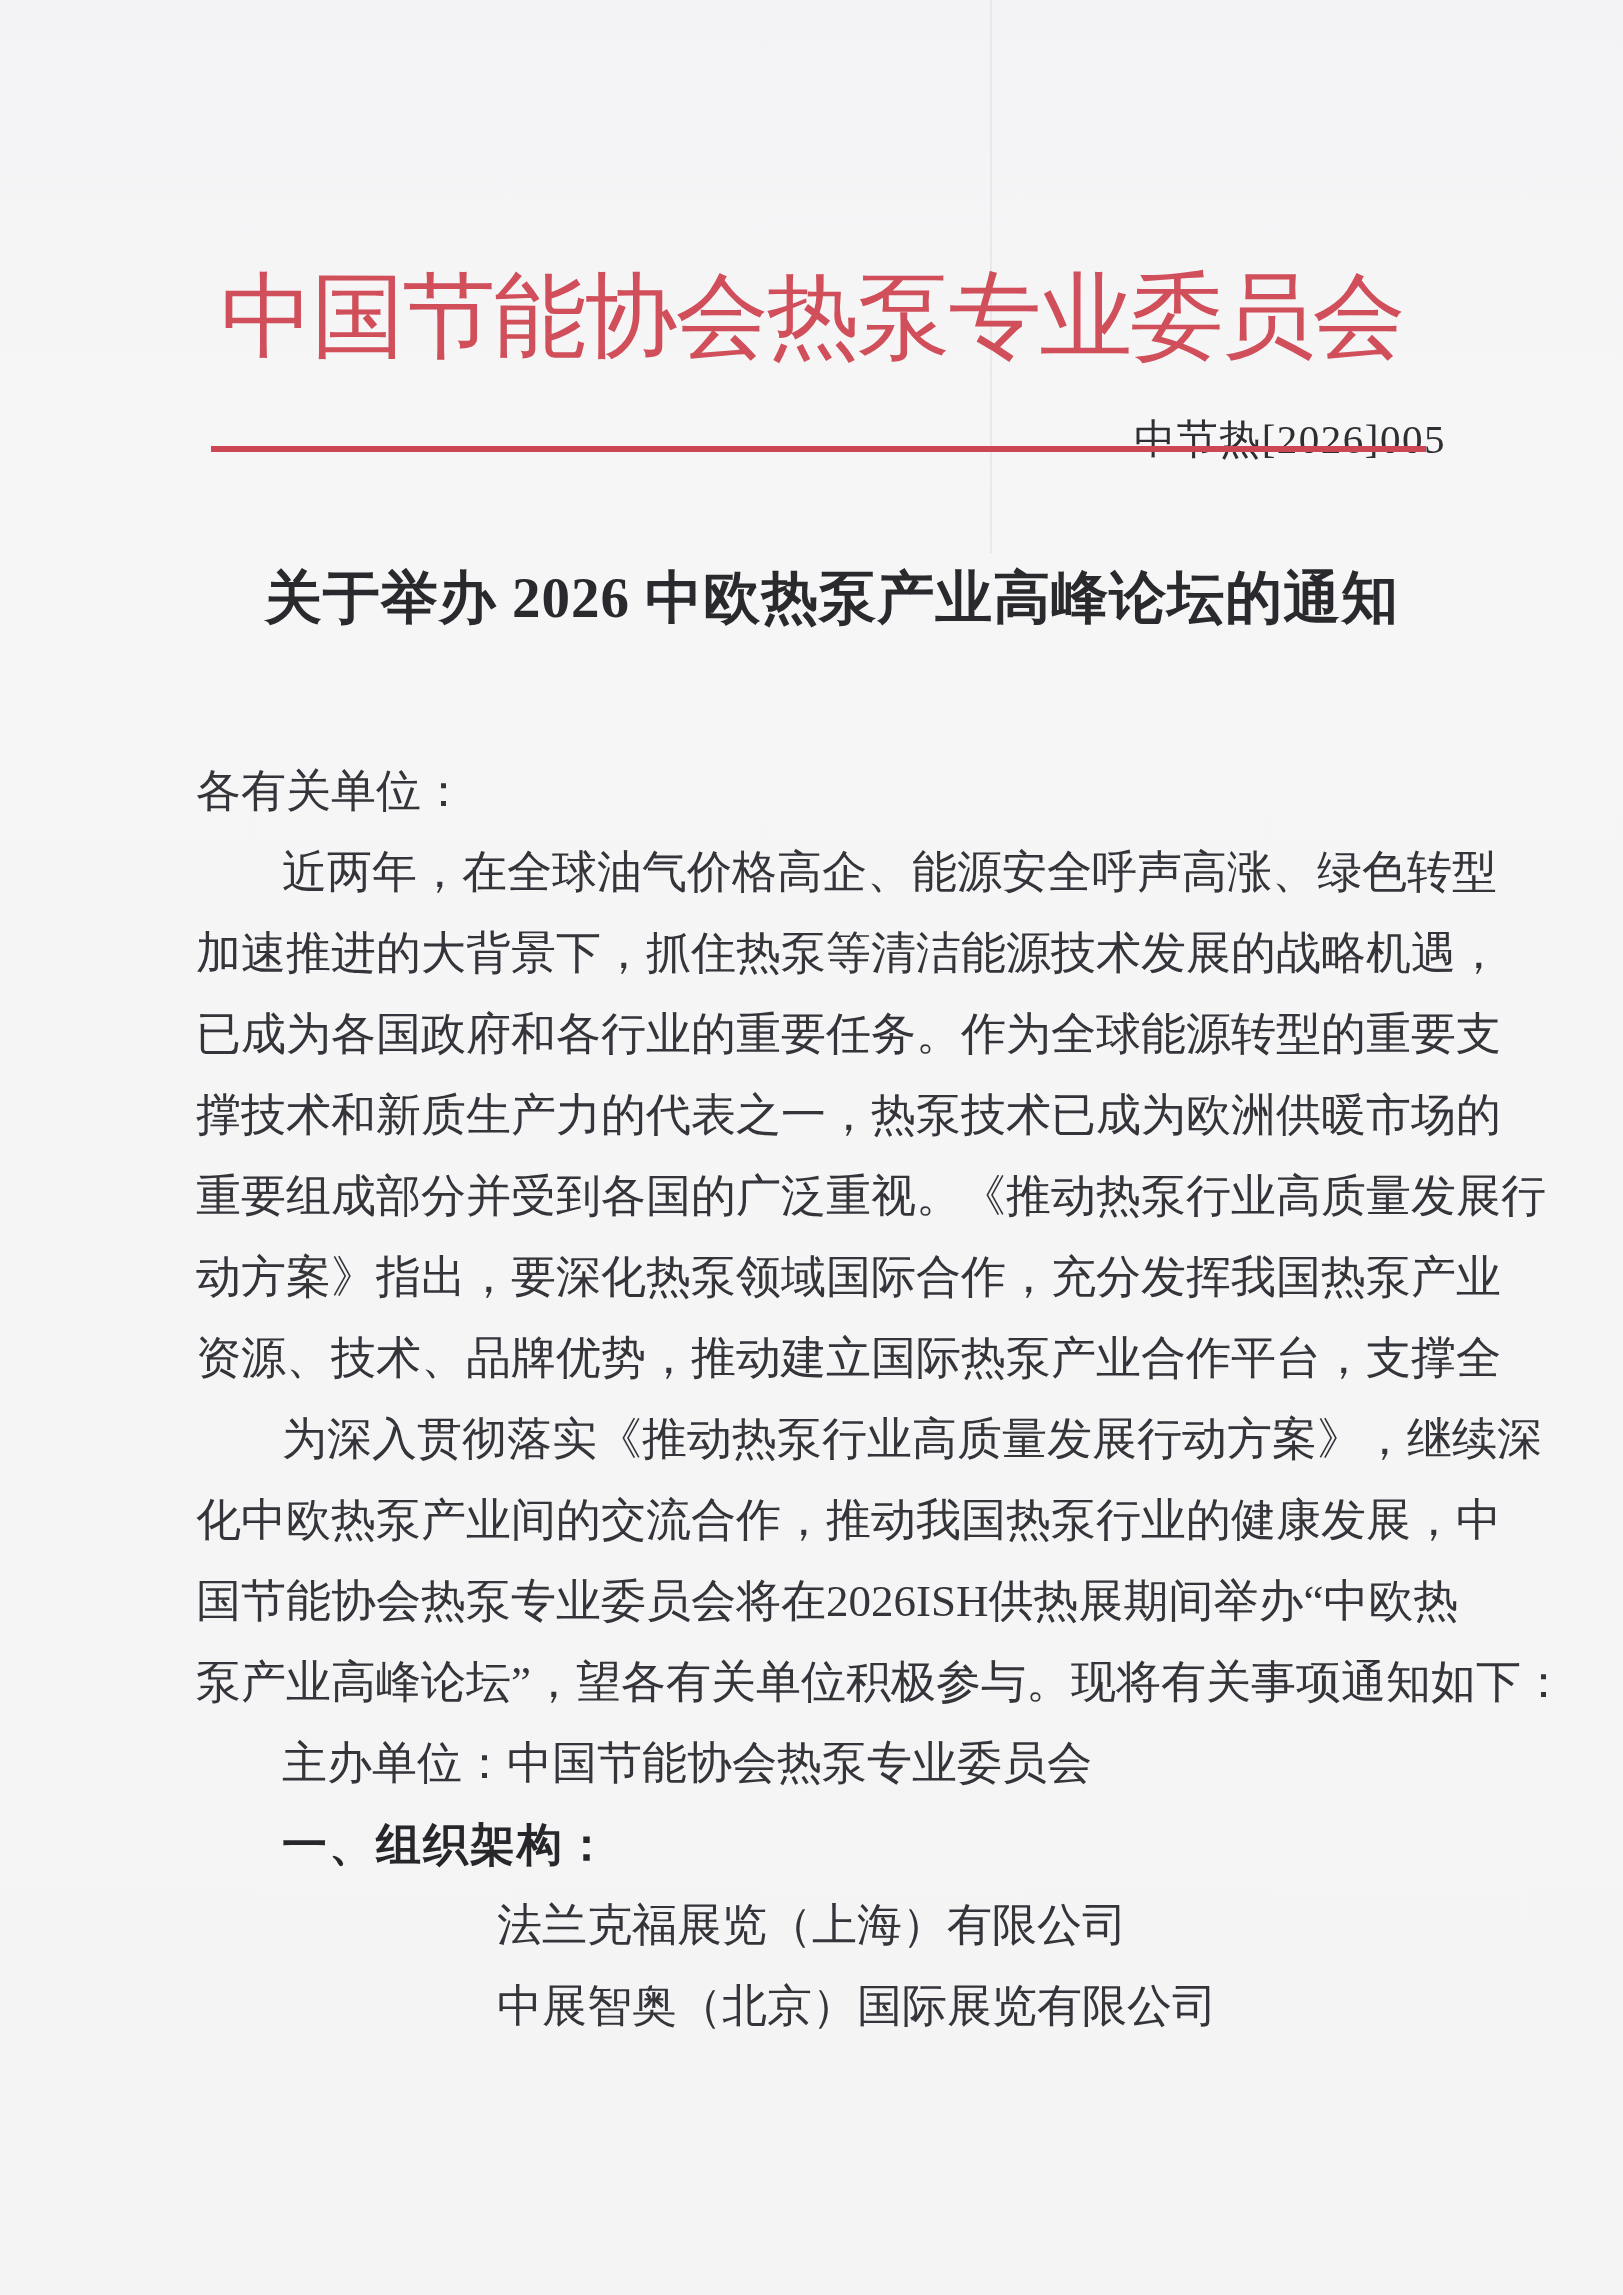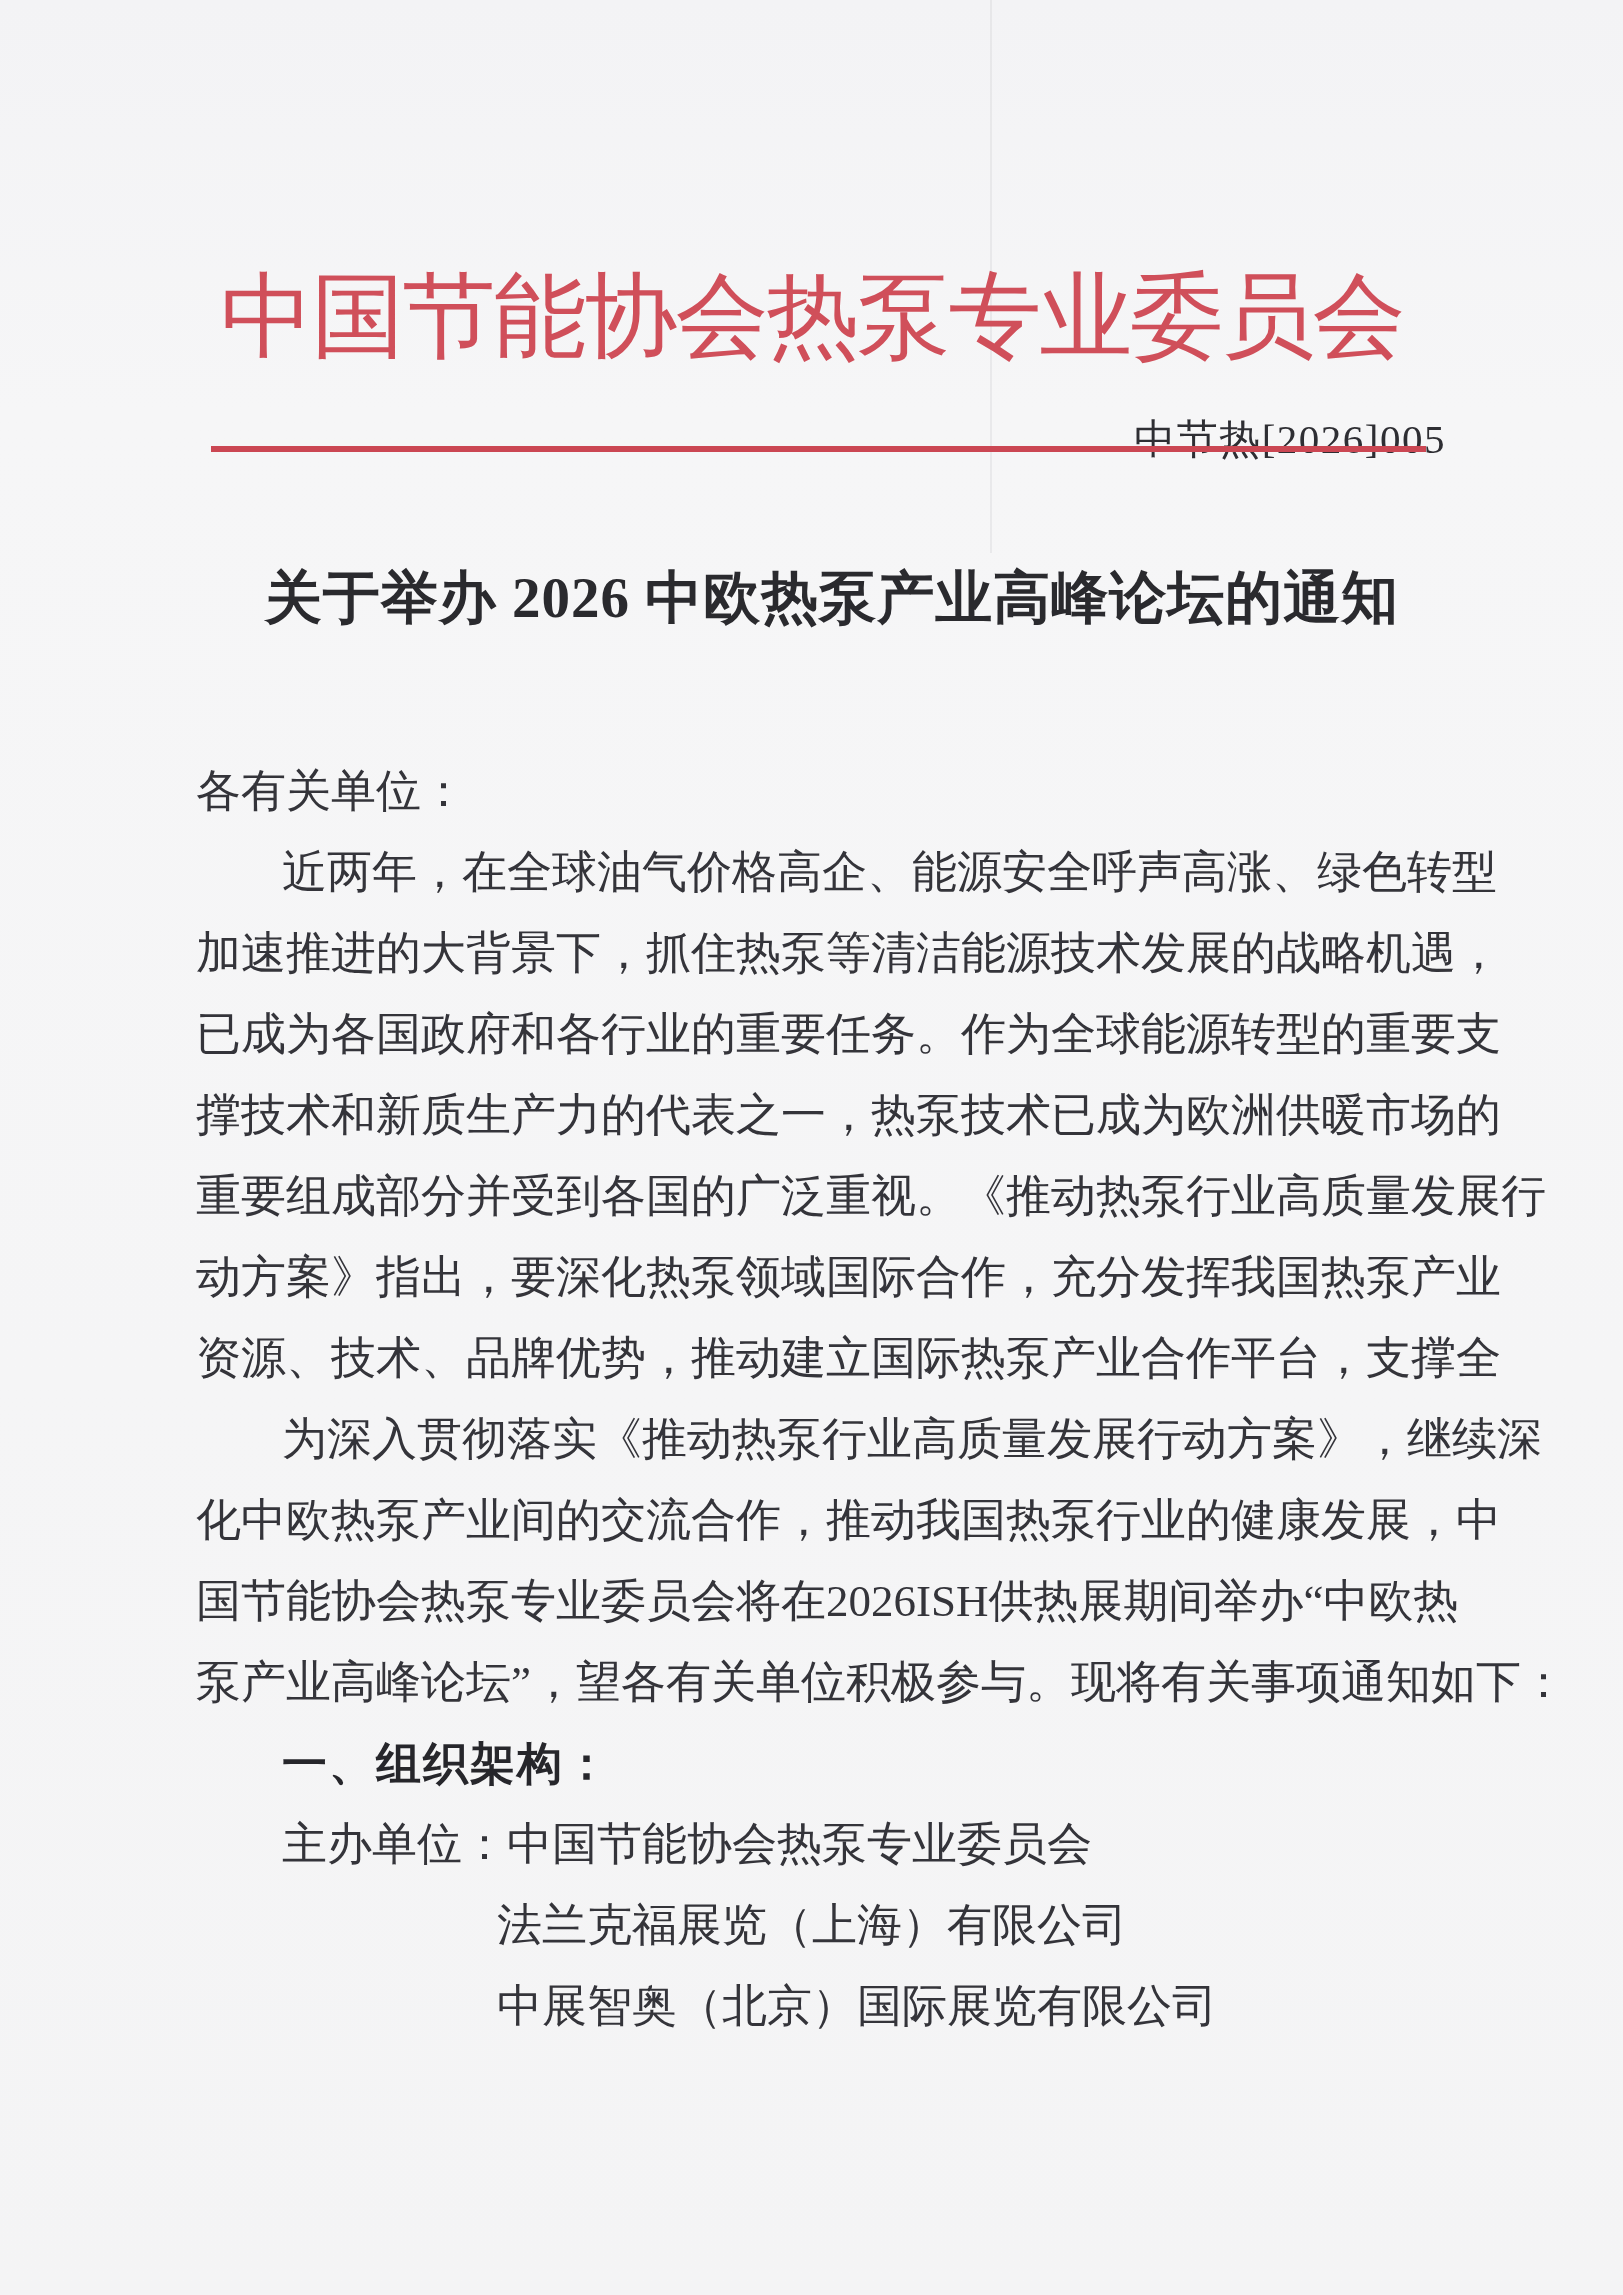--- a/index.html
+++ b/index.html
@@ -418,20 +418,20 @@
         <span>有</span>
         <span>关</span>
         <span>事</span>
         <span>项</span>
         <span>通</span>
         <span>知</span>
         <span>如</span>
         <span>下</span>
         <span>：</span>
       </div>
+      <div class="line" style="padding-left: 86px;">主办单位：中国节能协会热泵专业委员会</div>
       <div class="line h" style="padding-left: 86px;">一、组织架构：</div>
-      <div class="line" style="padding-left: 86px;">主办单位：中国节能协会热泵专业委员会</div>
       <div class="line" style="padding-left: 301px;">法兰克福展览（上海）有限公司</div>
       <div class="line" style="padding-left: 301px;">中展智奥（北京）国际展览有限公司</div>
     </div>
 
 </div>
 
 
 </body></html>

